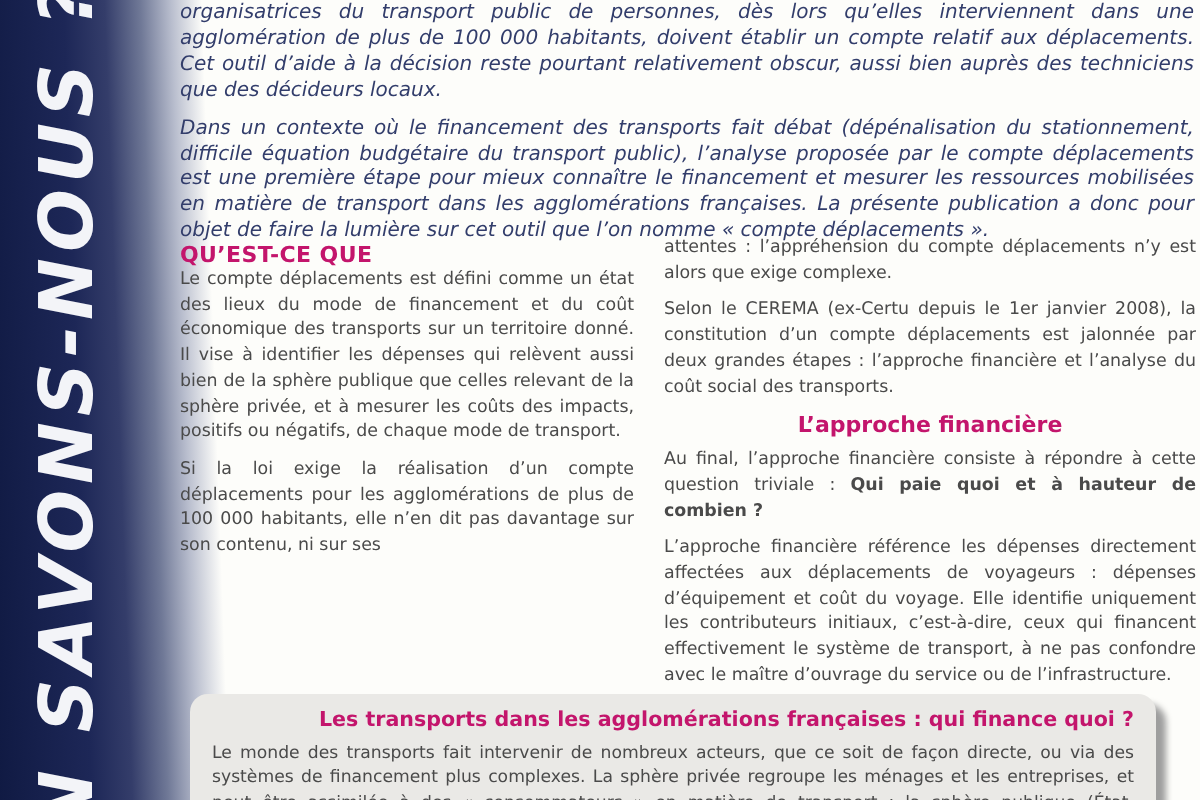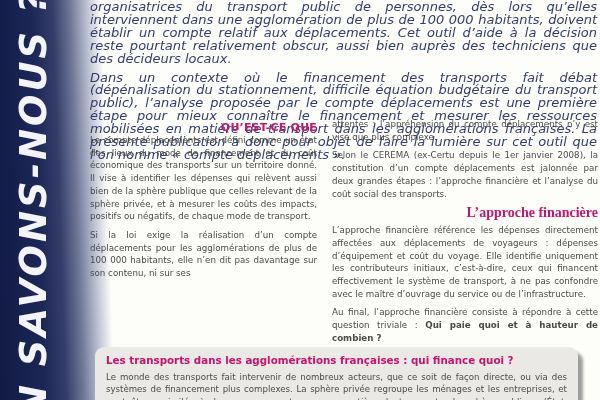--- a/index.html
+++ b/index.html
@@ -28,54 +28,54 @@
     transform:rotate(-90deg);transform-origin:0 0;
     white-space:nowrap;
     font-weight:bold;font-style:italic;
     font-size:37px;line-height:1;letter-spacing:3px;
     color:#f3f4f8;
   }
   
   .intro{
     position:absolute;left:90px;top:1px;width:507px;
     color:var(--intro-navy);font-style:italic;
-    font-size:13px;line-height:12.9px;text-align:justify;
+    font-size:10px;line-height:12.9px;text-align:justify;
   }
   .intro p{margin:0 0 6px;}
   .intro p:last-child{margin-bottom:12px;}
   
   .col-title{
     position:absolute;left:90px;top:122px;width:227px;
-    text-align:right;color:var(--accent-magenta);
+    text-align:left;color:var(--accent-magenta);
     font-weight:bold;font-size:11px;line-height:11.8px;letter-spacing:0.2px;
   }
   .col-title span{display:block;}
   
   .col{
     position:absolute;color:var(--body-text);
     font-size:8.7px;line-height:12.7px;text-align:justify;
   }
   .col p{margin:0 0 6px;}
   .col-left{left:90px;top:134px;width:227px;}
   .col-right{left:332px;top:118px;width:266px;}
   .sub-heading{
     color:var(--accent-magenta);font-weight:bold;
-    font-size:14px;line-height:13px;margin:3px 0 5px;text-align:right;font-family:Liberation Serif, serif;
+    font-size:11px;line-height:13px;margin:3px 0 5px;text-align:center;
   }
   .bold-q{font-weight:bold;}
   
   .bottom-box{
     position:absolute;left:95px;top:347px;width:483px;height:72px;
     box-sizing:border-box;padding:6px 11px 0;
     background:var(--box-bg);border-radius:9px;
     box-shadow:5px 5px 3px #9e9e9e;
     z-index:5;
   }
   .box-title{
-    text-align:left;color:var(--accent-magenta);
+    text-align:right;color:var(--accent-magenta);
     font-weight:bold;font-size:10.3px;line-height:12px;margin:1px 0 5px;
   }
   .box-body{
     color:var(--body-text);font-size:8.6px;line-height:12.3px;text-align:justify;
   }
 </style>
 </head>
 <body>
 
 <div class="page">
@@ -91,25 +91,25 @@
   <div class="col-title">
     <span>QU’EST-CE QUE</span>
   </div>
 
   <div class="col col-left">
     <p>Le compte déplacements est défini comme un état des lieux du mode de financement et du coût économique des transports sur un territoire donné. Il vise à identifier les dépenses qui relèvent aussi bien de la sphère publique que celles relevant de la sphère privée, et à mesurer les coûts des impacts, positifs ou négatifs, de chaque mode de transport.</p>
     <p>Si la loi exige la réalisation d’un compte déplacements pour les agglomérations de plus de 100 000 habitants, elle n’en dit pas davantage sur son contenu, ni sur ses</p>
   </div>
 
   <div class="col col-right">
-    <p>attentes : l’appréhension du compte déplacements n’y est vise que plus complexe.</p>
+    <p>attentes : l’appréhension du compte déplacements n’y est alors que exige complexe.</p>
     <p>Selon le CEREMA (ex-Certu depuis le 1er janvier 2008), la constitution d’un compte déplacements est jalonnée par deux grandes étapes : l’approche financière et l’analyse du coût social des transports.</p>
     <div class="sub-heading">L’approche financière</div>
+    <p><span>Au final, l’approche financière consiste à répondre à cette question triviale : </span><span class="bold-q">Qui paie quoi et à hauteur de combien ?</span></p>
     <p>L’approche financière référence les dépenses directement affectées aux déplacements de voyageurs : dépenses d’équipement et coût du voyage. Elle identifie uniquement les contributeurs initiaux, c’est-à-dire, ceux qui financent effectivement le système de transport, à ne pas confondre avec le maître d’ouvrage du service ou de l’infrastructure.</p>
-    <p><span>Au final, l’approche financière consiste à répondre à cette question triviale : </span><span class="bold-q">Qui paie quoi et à hauteur de combien ?</span></p>
   </div>
 
   <div class="bottom-box">
     <div class="box-title">Les transports dans les agglomérations françaises : qui finance quoi ?</div>
     <div class="box-body">Le monde des transports fait intervenir de nombreux acteurs, que ce soit de façon directe, ou via des systèmes de financement plus complexes. La sphère privée regroupe les ménages et les entreprises, et peut être assimilée à des « consommateurs » en matière de transport ; la sphère publique (État, collectivités locales) met en place les infrastructures adéquates et structure le tout</div>
   </div>
 
 </div>
 
 </body></html>

